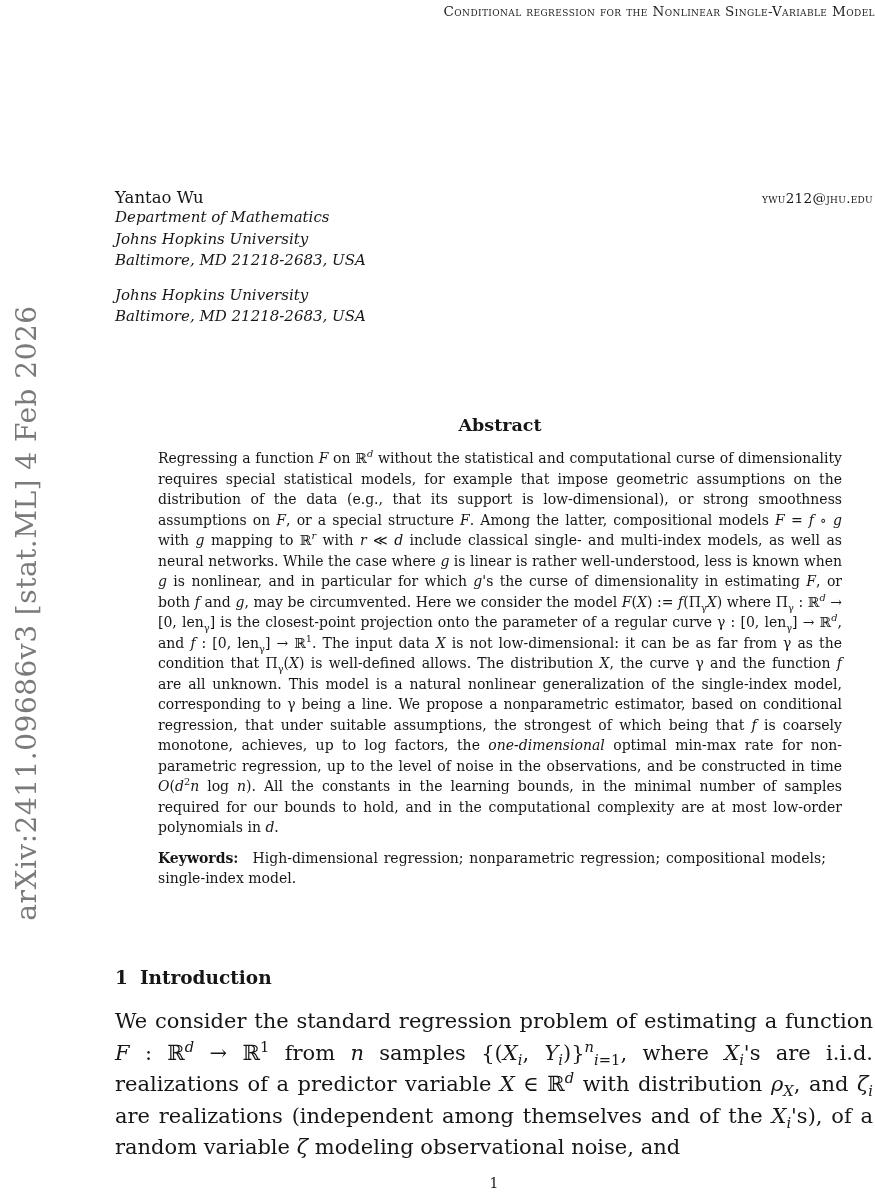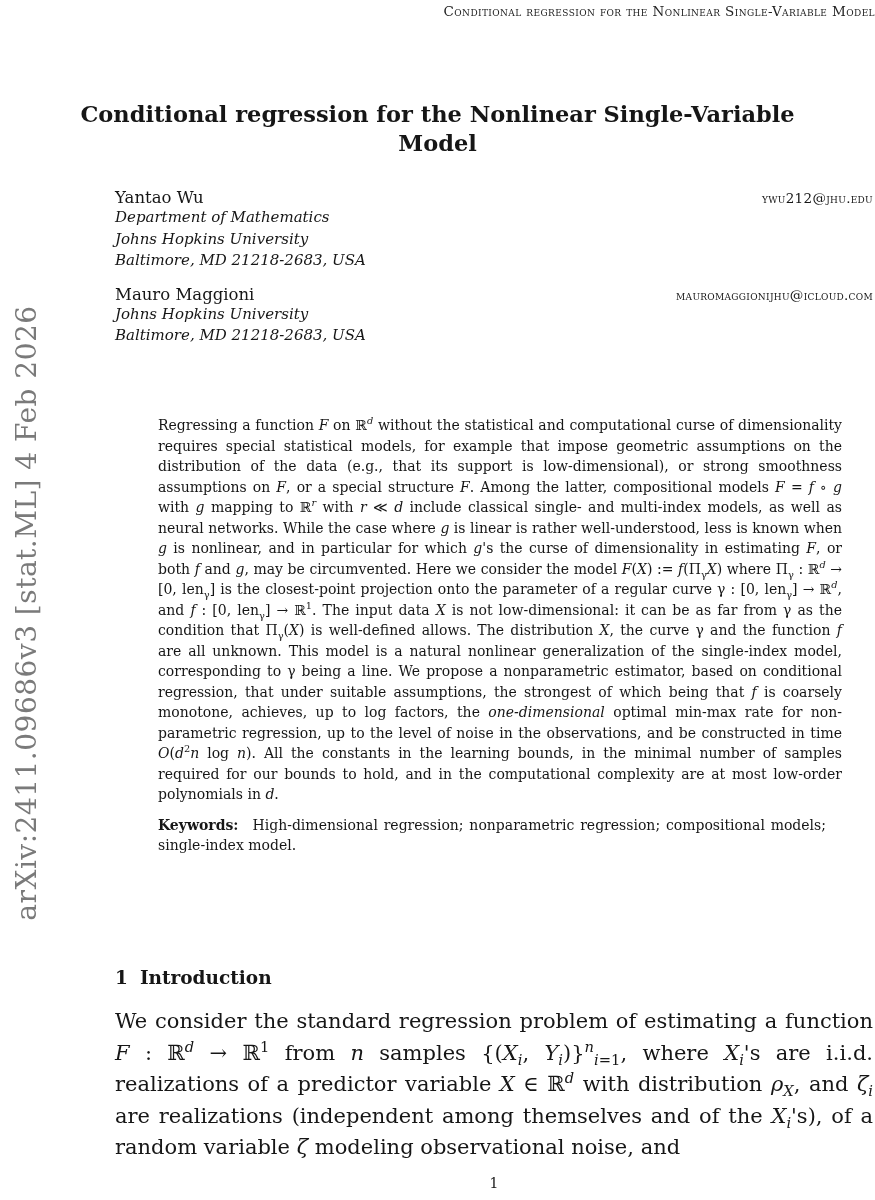--- a/index.html
+++ b/index.html
@@ -96,46 +96,39 @@
 </style>
 </head>
 <body>
 
 <div class="sheet">
 
   <div class="watermark">arXiv:2411.09686v3  [stat.ML]  4 Feb 2026</div>
 
   <div class="running-header">Conditional regression for the Nonlinear Single-Variable Model</div>
 
-  <div class="title">
-    <div>Conditional regression for the Nonlinear Single-Variable</div>
-    <div>Model</div>
-  </div>
 
   <div class="authors">
     <div class="author">
       <div class="author-row">
         <span class="author-name">Yantao Wu</span>
         <span class="author-email">ywu212@jhu.edu</span>
       </div>
       <div class="affil">Department of Mathematics</div>
       <div class="affil">Johns Hopkins University</div>
       <div class="affil">Baltimore, MD 21218-2683, USA</div>
     </div>
     <div class="author">
-      <div class="author-row">
-        <span class="author-name">Mauro Maggioni</span>
-        <span class="author-email">mauromaggionijhu@icloud.com</span>
-      </div>
       <div class="affil">Johns Hopkins University</div>
       <div class="affil">Baltimore, MD 21218-2683, USA</div>
     </div>
   </div>
 
   <div class="abstract">
+    <h2>Abstract</h2>
     <p class="abs-body">Regressing a function <i>F</i> on ℝ<sup><i>d</i></sup> without the statistical and computational curse of dimensionality requires special statistical models, for example that impose geometric assumptions on the distribution of the data (e.g., that its support is low-dimensional), or strong smoothness assumptions on <i>F</i>, or a special structure <i>F</i>. Among the latter, compositional models <i>F</i> = <i>f</i> ∘ <i>g</i> with <i>g</i> mapping to ℝ<sup><i>r</i></sup> with <i>r</i> ≪ <i>d</i> include classical single- and multi-index models, as well as neural networks. While the case where <i>g</i> is linear is rather well-understood, less is known when <i>g</i> is nonlinear, and in particular for which <i>g</i>'s the curse of dimensionality in estimating <i>F</i>, or both <i>f</i> and <i>g</i>, may be circumvented. Here we consider the model <i>F</i>(<i>X</i>) := <i>f</i>(Π<sub>γ</sub><i>X</i>) where Π<sub>γ</sub> : ℝ<sup><i>d</i></sup> → [0, len<sub>γ</sub>] is the closest-point projection onto the parameter of a regular curve γ : [0, len<sub>γ</sub>] → ℝ<sup><i>d</i></sup>, and <i>f</i> : [0, len<sub>γ</sub>] → ℝ<sup>1</sup>. The input data <i>X</i> is not low-dimensional: it can be as far from γ as the condition that Π<sub>γ</sub>(<i>X</i>) is well-defined allows. The distribution <i>X</i>, the curve γ and the function <i>f</i> are all unknown. This model is a natural nonlinear generalization of the single-index model, corresponding to γ being a line. We propose a nonparametric estimator, based on conditional regression, that under suitable assumptions, the strongest of which being that <i>f</i> is coarsely monotone, achieves, up to log factors, the <i>one-dimensional</i> optimal min-max rate for non-parametric regression, up to the level of noise in the observations, and be constructed in time <i>O</i>(<i>d</i><sup>2</sup><i>n</i> log <i>n</i>). All the constants in the learning bounds, in the minimal number of samples required for our bounds to hold, and in the computational complexity are at most low-order polynomials in <i>d</i>.</p>
     <p class="keywords">
       <b>Keywords:</b><span>High-dimensional regression; nonparametric regression; compositional models; single-index model.</span>
     </p>
   </div>
 
   <div class="intro">
     <h2 class="sec-heading">
       <span class="sec-num">1</span><span>Introduction</span>
     </h2>

